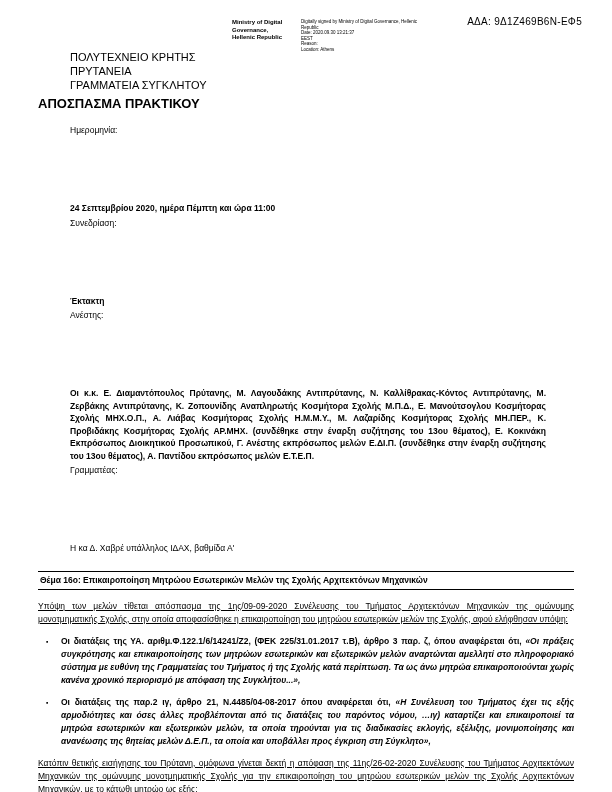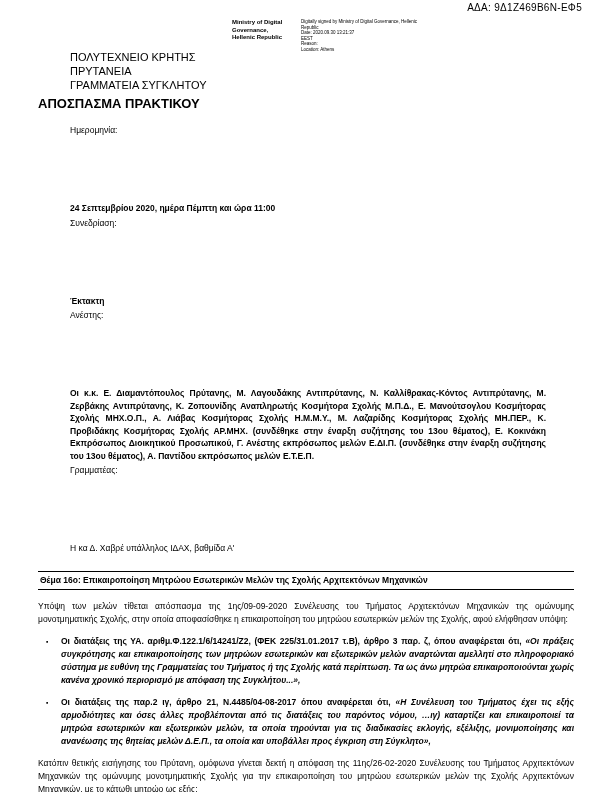--- a/index.html
+++ b/index.html
@@ -8,21 +8,21 @@
     width: 612px; height: 792px;
     margin: 0 auto;
     background: #ffffff;
     position: relative;
     font-family: "Liberation Sans", sans-serif;
     color: #000;
     padding: 50px 38px 0 38px;
     overflow: hidden;
   }
   .ada {
-    position: absolute; top: 2px; right: 30px;
+    position: absolute; top: 16px; right: 30px;
     font-size: 10px; letter-spacing: 0.3px;
   }
   .sig {
     position: absolute; top: 19px; left: 232px;
     display: flex; gap: 7px; align-items: flex-start;
   }
   .sig-ministry {
     font-weight: bold; font-size: 6px; line-height: 7.5px;
     white-space: pre-line; width: 62px;
   }
@@ -39,21 +39,21 @@
   .meta-row { display: flex; margin-bottom: 2px; flex-direction: column; }
   .meta-label { flex: 0 0 78px; line-height: 12.5px; }
   .meta-value { flex: 1; text-align: justify; line-height: 12.5px; }
   .bold { font-weight: bold; }
   .theme {
     margin-top: 16px;
     border-top: 1px solid #000; border-bottom: 1px solid #000;
     padding: 3px 2px; font-weight: bold; font-size: 8.5px; line-height: 11px;
   }
   .content { margin-top: 10px; font-size: 8.5px; line-height: 13px; }
-  .content p { margin: 0 0 9px 0; text-align: justify; }
+  .content p { margin: 0 0 9px 0; text-align: justify; text-decoration: underline; }
   .bullet { display: flex; margin: 0 0 9px 8px; font-weight: bold; }
   .bullet .marker { flex: 0 0 15px; font-size: 6.5px; line-height: 13px; }
   .btext { flex: 1; text-align: justify; }
   .q { font-style: italic; }
   .closing { margin-top: 4px; }
   .registry { margin-top: 14px; }
   .registry-title {
     text-align: center; font-weight: bold; font-size: 7.5px; margin-bottom: 8px;
   }
   table.registry-table {

